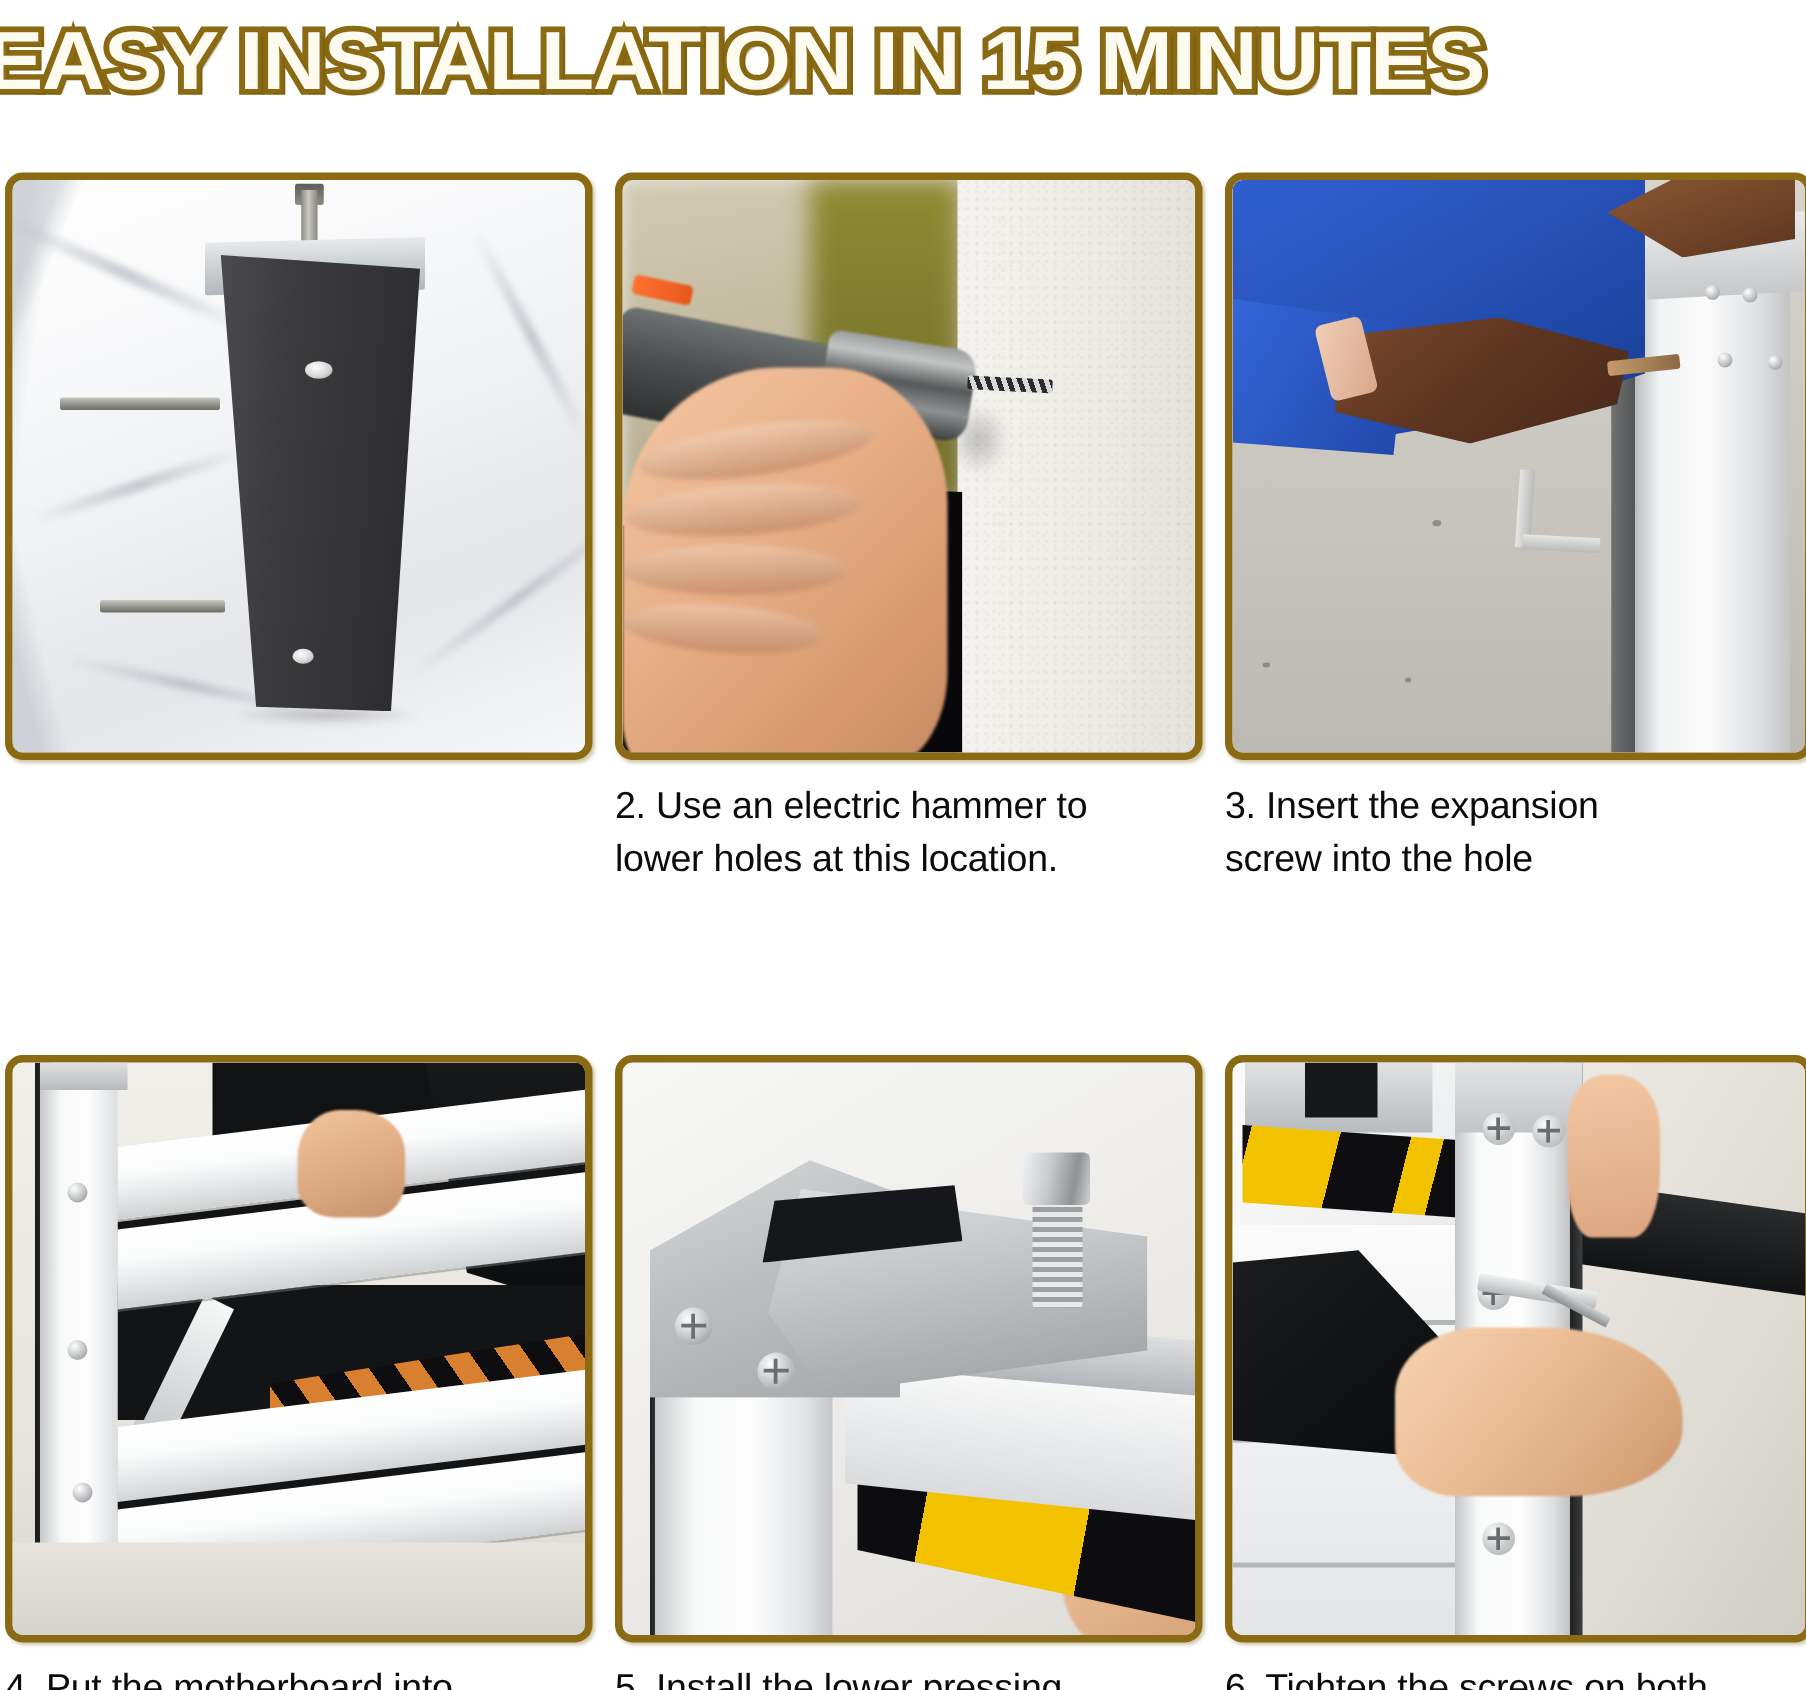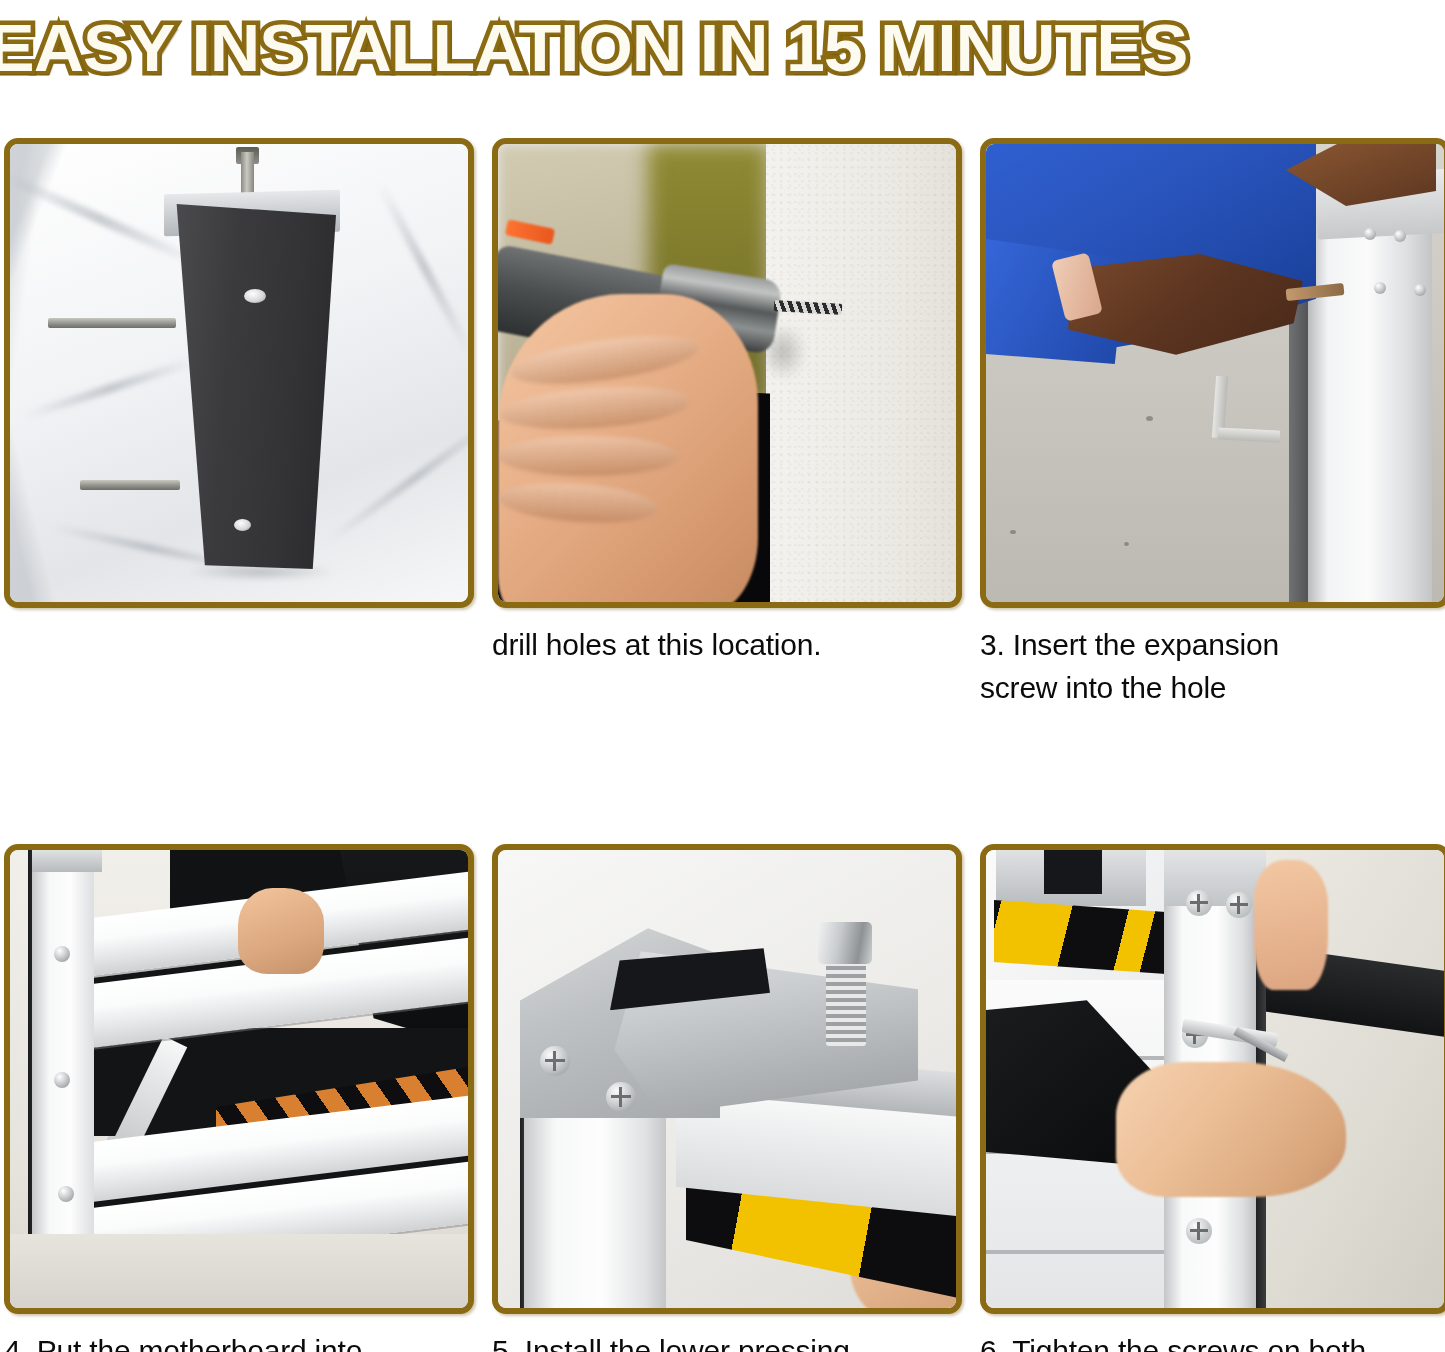--- a/index.html
+++ b/index.html
@@ -519,21 +519,22 @@
           <div class="p2-dust"></div>
           <div class="p2-bit"></div>
           <div class="p2-hand"></div>
           <div class="p2-finger" style="left:12px;top:196px;width:190px;height:40px;transform:rotate(-8deg);"></div>
           <div class="p2-finger" style="left:2px;top:244px;width:190px;height:40px;transform:rotate(-4deg);"></div>
           <div class="p2-finger" style="left:0px;top:292px;width:180px;height:40px;transform:rotate(0deg);"></div>
           <div class="p2-finger" style="left:0px;top:340px;width:160px;height:38px;transform:rotate(4deg);"></div>
         </div>
       </div>
       <div class="caption">
-        <span class="ln">drill holes at this location.</span>
+        <span class="ln">2. Use an electric hammer to</span>
+        <span class="ln">lower holes at this location.</span>
       </div>
     </div>
 
     <div class="cell">
       <div class="photo">
         <div class="inner">
           <div class="p3-floor"></div>
           <div class="p3-speck" style="left:160px;top:272px;width:7px;height:5px;"></div>
           <div class="p3-speck" style="left:24px;top:386px;width:6px;height:4px;"></div>
           <div class="p3-speck" style="left:138px;top:398px;width:5px;height:4px;"></div>

